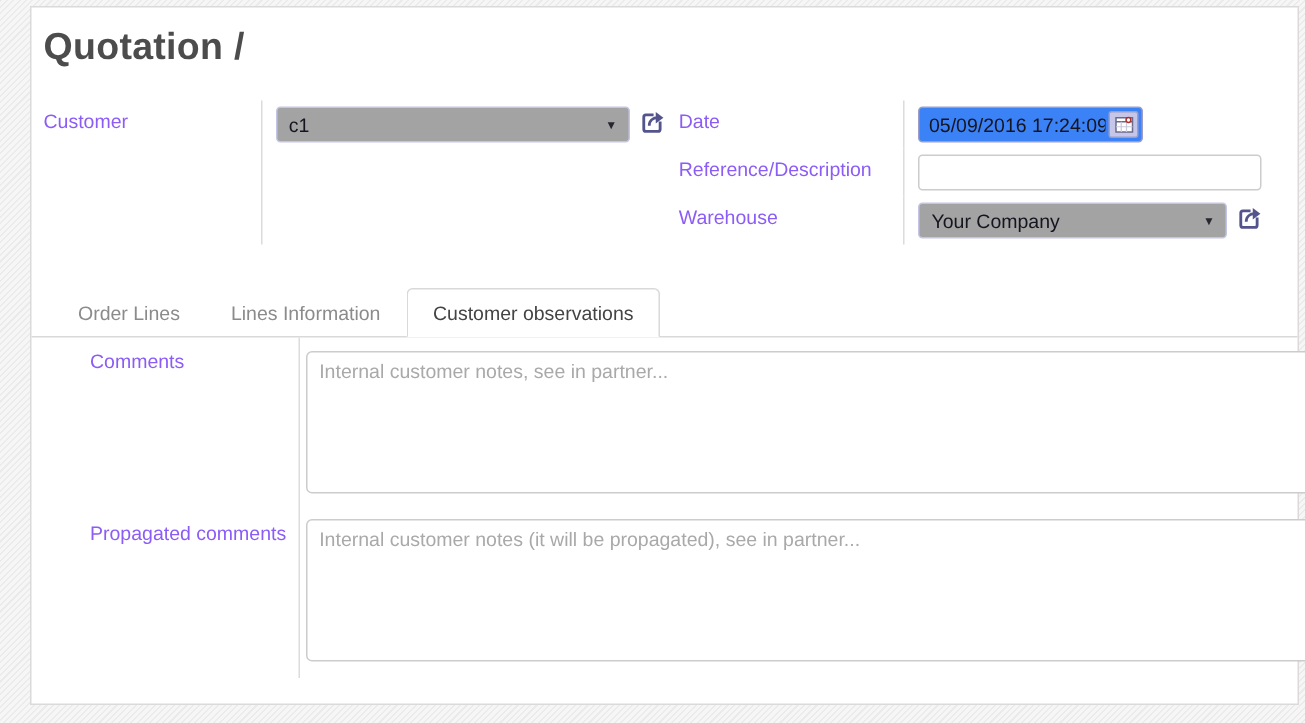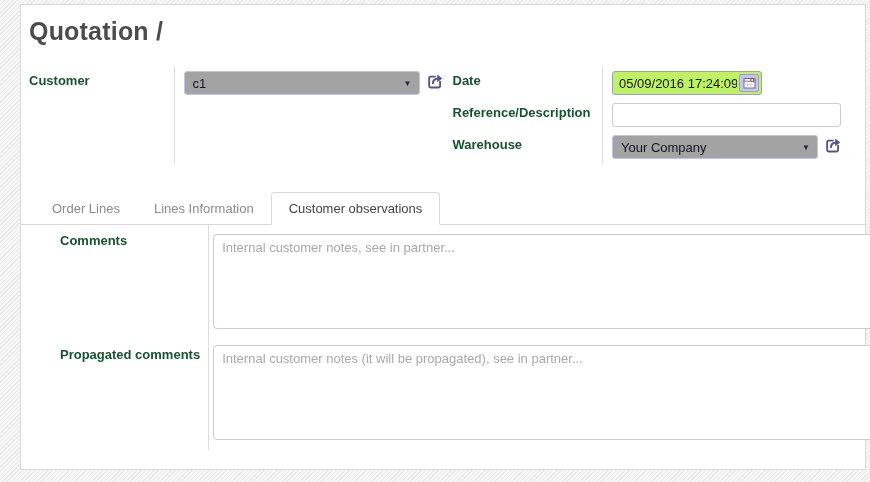--- a/index.html
+++ b/index.html
@@ -16,21 +16,21 @@
     margin:12px 0 0 8px;
     font-size:25px; font-weight:bold; color:#4c4c4c;
     letter-spacing:0.2px;
   }
   
   .groups { display:flex; margin-top:21px; }
   .o-group { display:table; border-collapse:collapse; }
   .o-row { display:table-row; }
   .o-label {
     display:table-cell; vertical-align:top;
-    font-size:13px; font-weight:bold; color:#14532d;
+    font-size:13px; font-weight:normal; color:#8b5cf6;
     padding:6px 10px 6px 0; white-space:nowrap;
   }
   .o-field {
     display:table-cell; vertical-align:top;
     border-left:1px solid #dcdcdc;
     padding:4px 0 4px 9px;
   }
   .g-left { margin-left:8px; }
   .g-left .o-label { width:145px; }
   .g-right { margin-left:9px; }
@@ -44,21 +44,21 @@
   }
   .select-box .caret { font-size:8px; color:#27272f; margin-left:8px; }
   .w-customer { width:236px; }
   .w-warehouse { width:206px; }
 
   .ext-link { display:inline-block; vertical-align:middle; margin-left:6px; cursor:pointer; }
 
   .date-wrap {
     display:inline-flex; align-items:center;
     width:150px; height:24px;
-    background:#bef264; border:1px solid #9d9dc8; border-radius:3px;
+    background:#3b82f6; border:1px solid #9d9dc8; border-radius:3px;
     vertical-align:middle;
   }
   .date-wrap input {
     flex:1; width:100px; border:none; background:transparent; outline:none;
     font-family:"Liberation Sans", sans-serif; font-size:13px; color:#15151f;
     padding:0 2px 0 6px;
   }
   .cal-btn {
     width:20px; height:18px; margin-right:2px;
     background:#c6c6e8; border:1px solid #9d9dc8; border-radius:2px;

